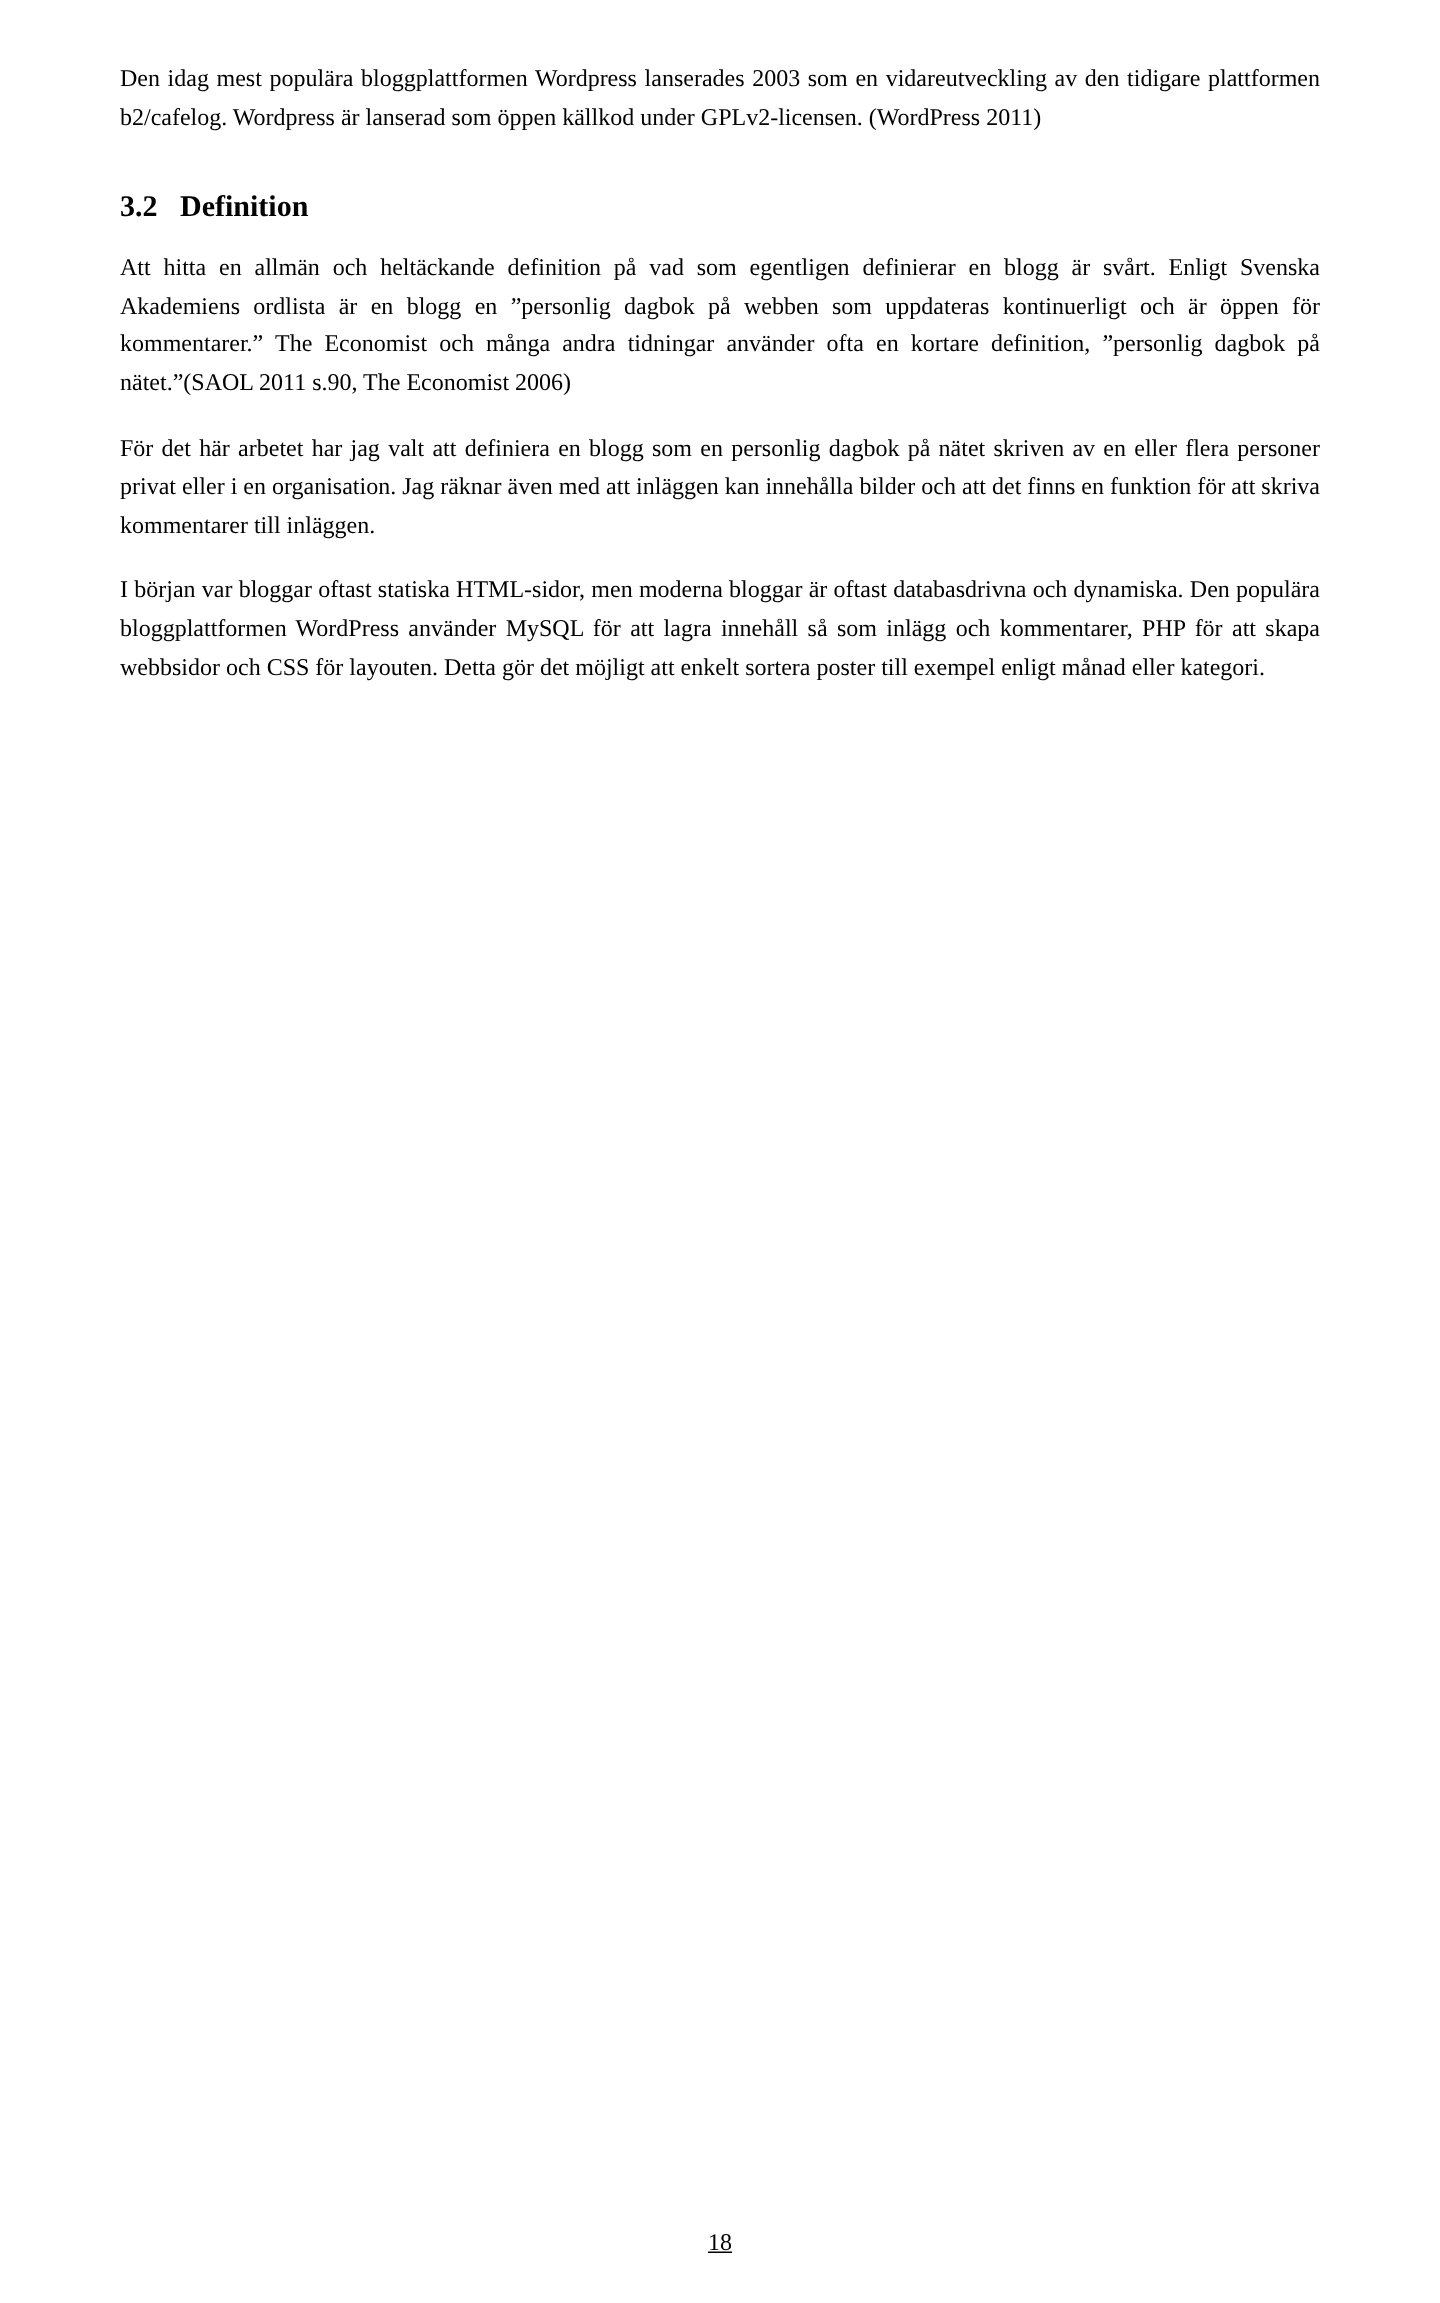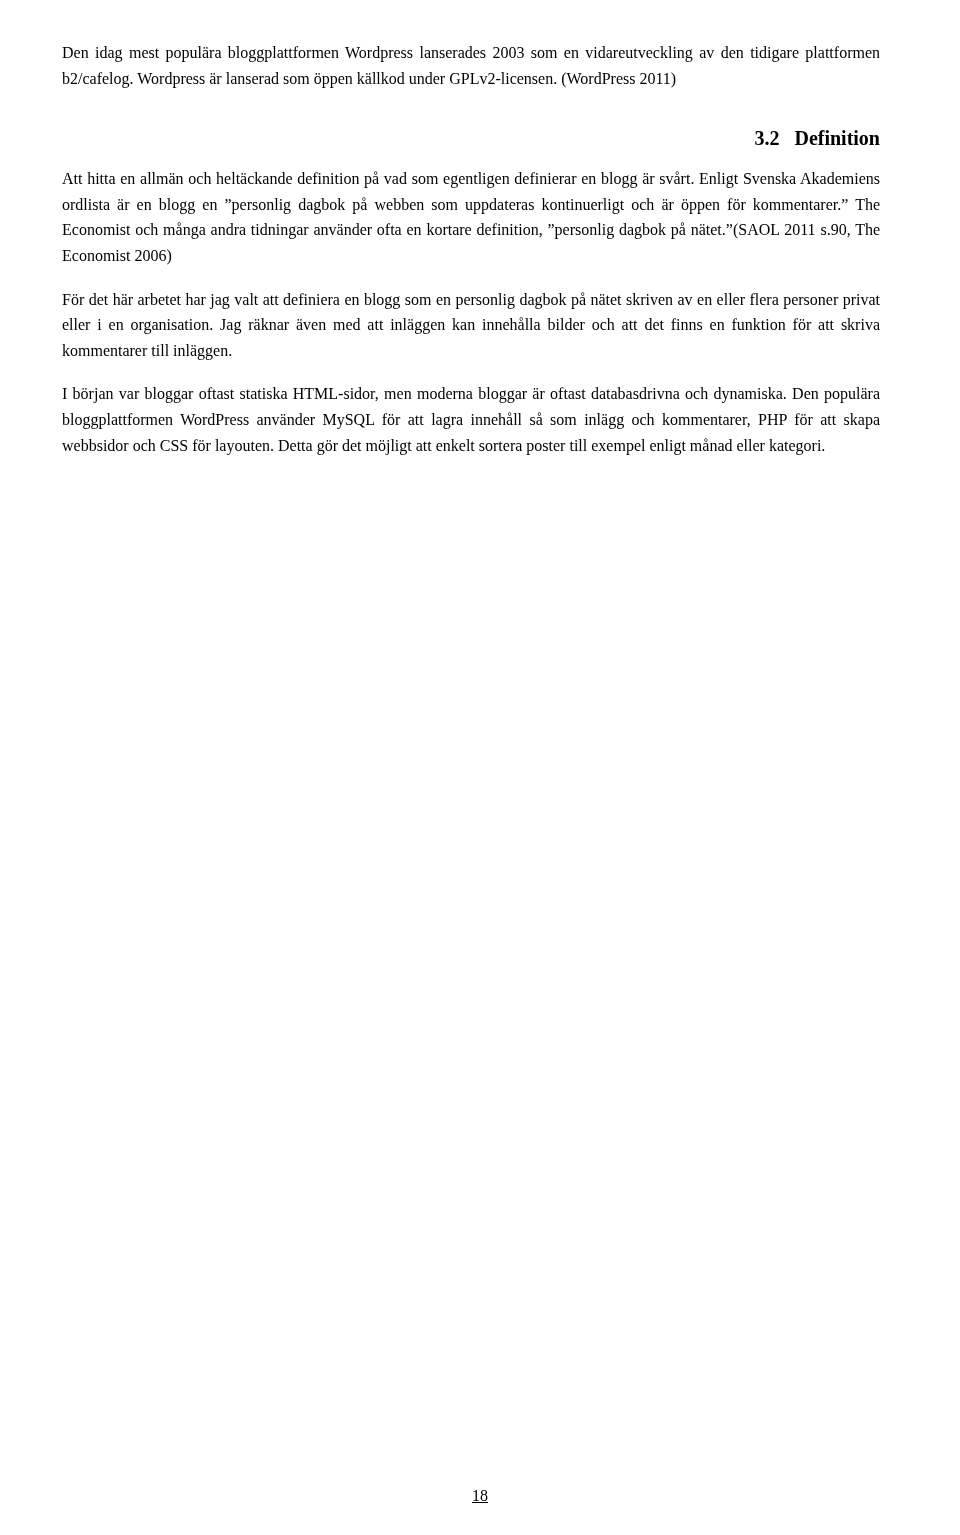--- a/index.html
+++ b/index.html
@@ -14,37 +14,37 @@
       font-size: 16px;
       color: #000000;
       width: 960px;
       min-height: 1535px;
     }
 
     .page-container {
       width: 960px;
       min-height: 1535px;
       background: #ffffff;
-      padding: 40px 80px 60px 62px;
+      padding: 40px 80px 60px 80px;
       position: relative;
     }
 
     .paragraph {
       text-align: justify;
       line-height: 1.6;
       margin-bottom: 18px;
       font-size: 16px;
     }
 
     .section-heading {
       font-size: 20px;
       font-weight: bold;
       margin-top: 36px;
       margin-bottom: 16px;
-      text-align: right;
+      text-align: left;
     }
 
     .section-heading .section-number {
       font-weight: bold;
     }
 
     .page-number {
       position: absolute;
       bottom: 30px;
       left: 50%;

